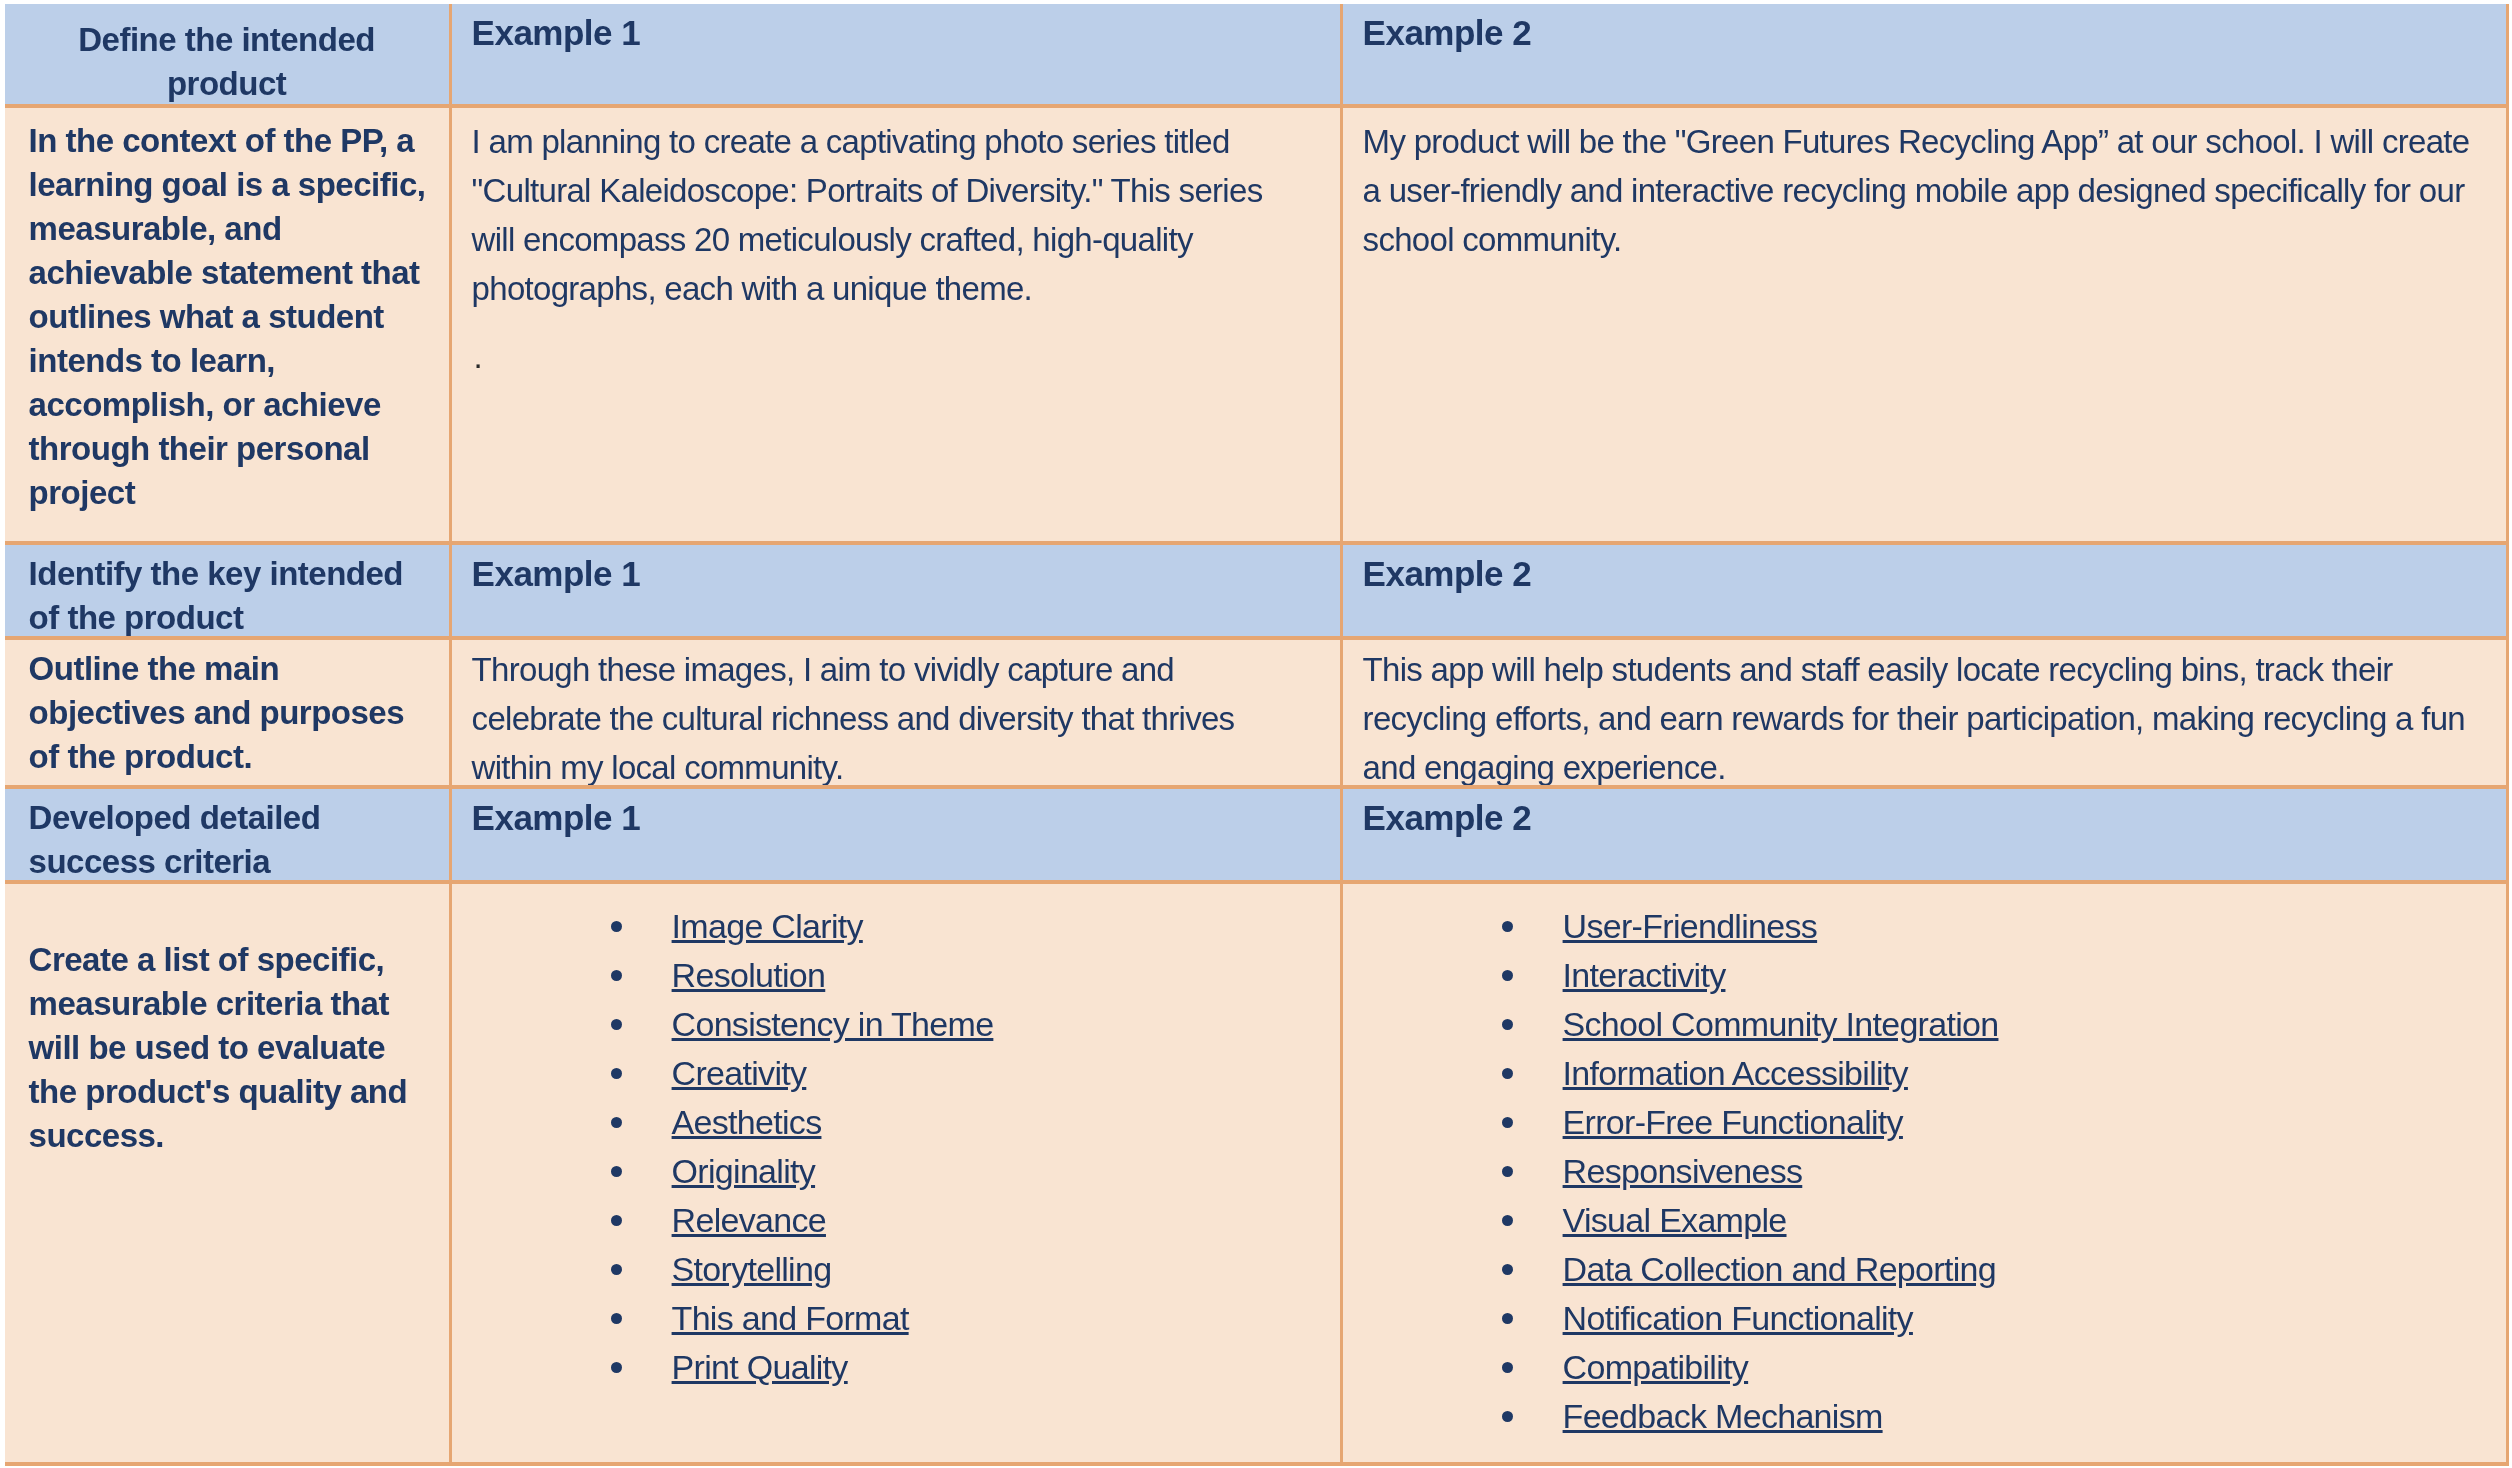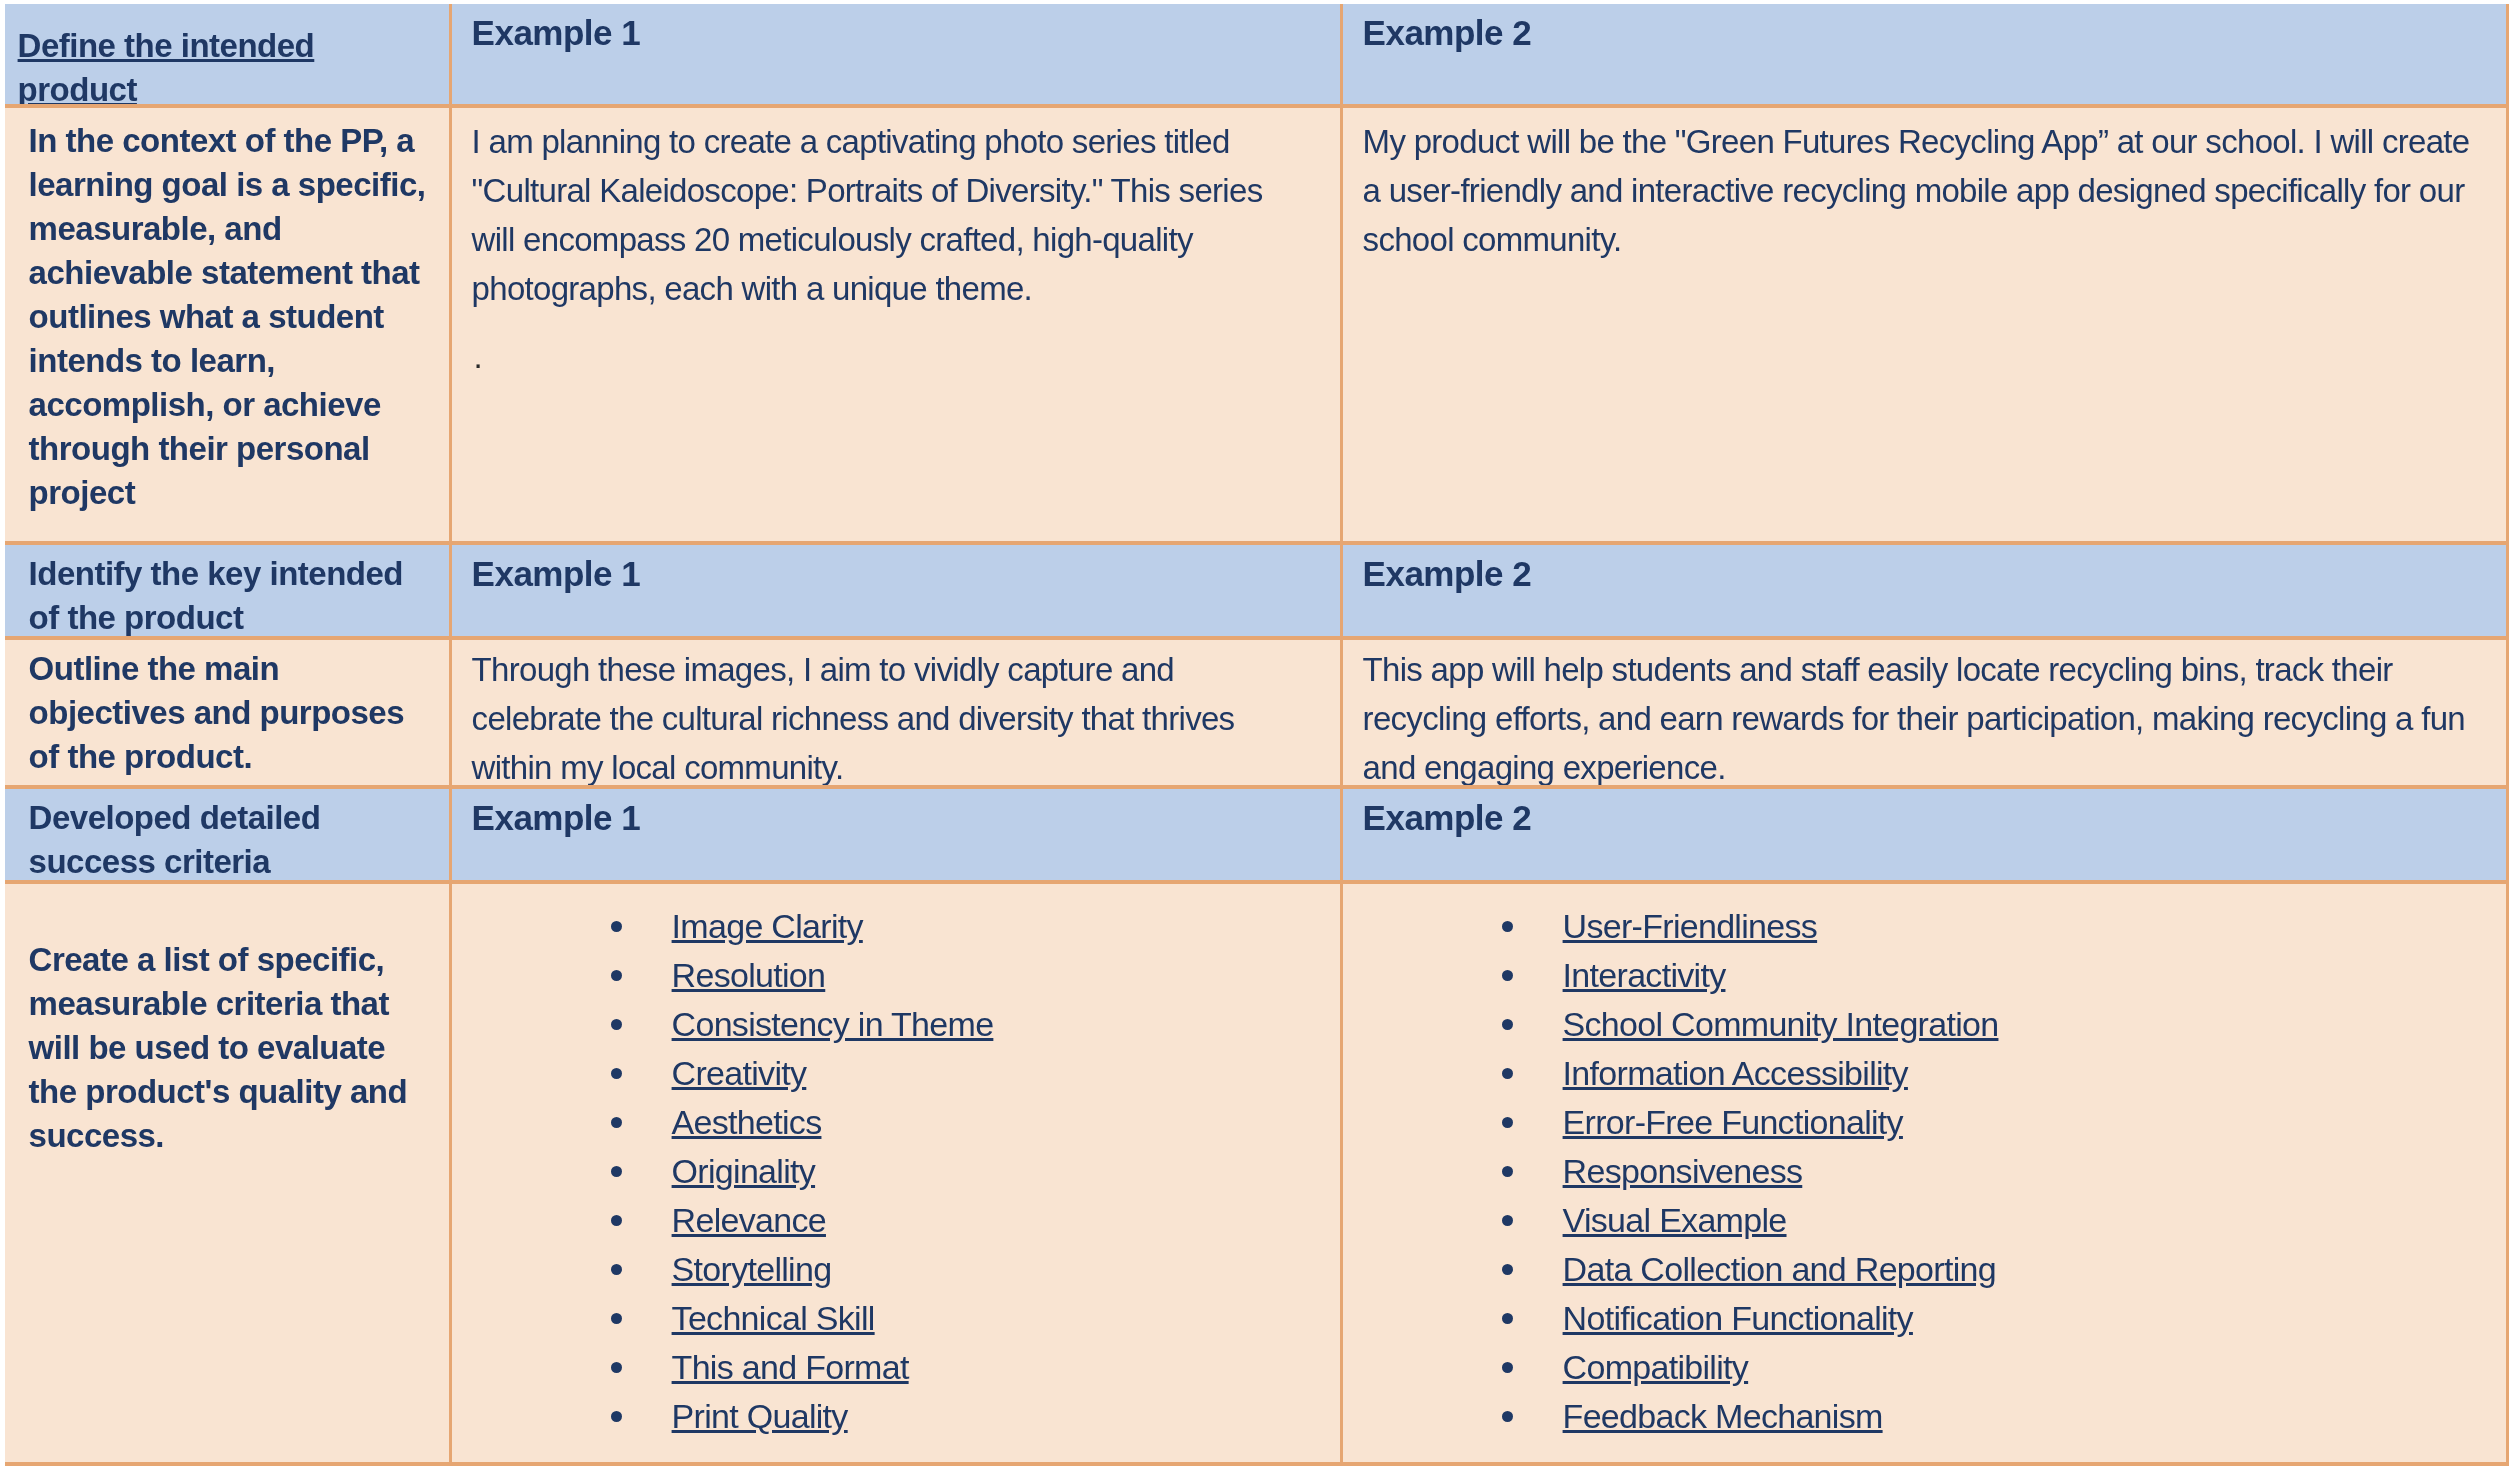--- a/index.html
+++ b/index.html
@@ -39,23 +39,22 @@
 
   .col1-text {
     font-weight: bold;
     font-size: 33px;
     line-height: 44px;
     letter-spacing: -0.5px;
     padding: 11px 22px 0 24px;
     margin: 0;
   }
   .centered {
-    text-align: left;
-    padding: 20px 13px 0 13px;
-    text-decoration: underline;
+    text-align: center;
+    padding: 14px 13px 0 13px;
   }
   .example-label {
     font-weight: bold;
     font-size: 35px;
     letter-spacing: -0.5px;
     padding: 9.2px 0 0 20px;
     margin: 0;
   }
   .body-text {
     font-size: 33px;
@@ -159,21 +158,20 @@
     <div class="cell peach">
       <ul class="criteria">
           <li>Image Clarity</li>
           <li>Resolution</li>
           <li>Consistency in Theme</li>
           <li>Creativity</li>
           <li>Aesthetics</li>
           <li>Originality</li>
           <li>Relevance</li>
           <li>Storytelling</li>
-          <li>Technical Skill</li>
           <li>This and Format</li>
           <li>Print Quality</li>
         </ul>
     </div>
     <div class="cell peach">
       <ul class="criteria">
           <li>User-Friendliness</li>
           <li>Interactivity</li>
           <li>School Community Integration</li>
           <li>Information Accessibility</li>

